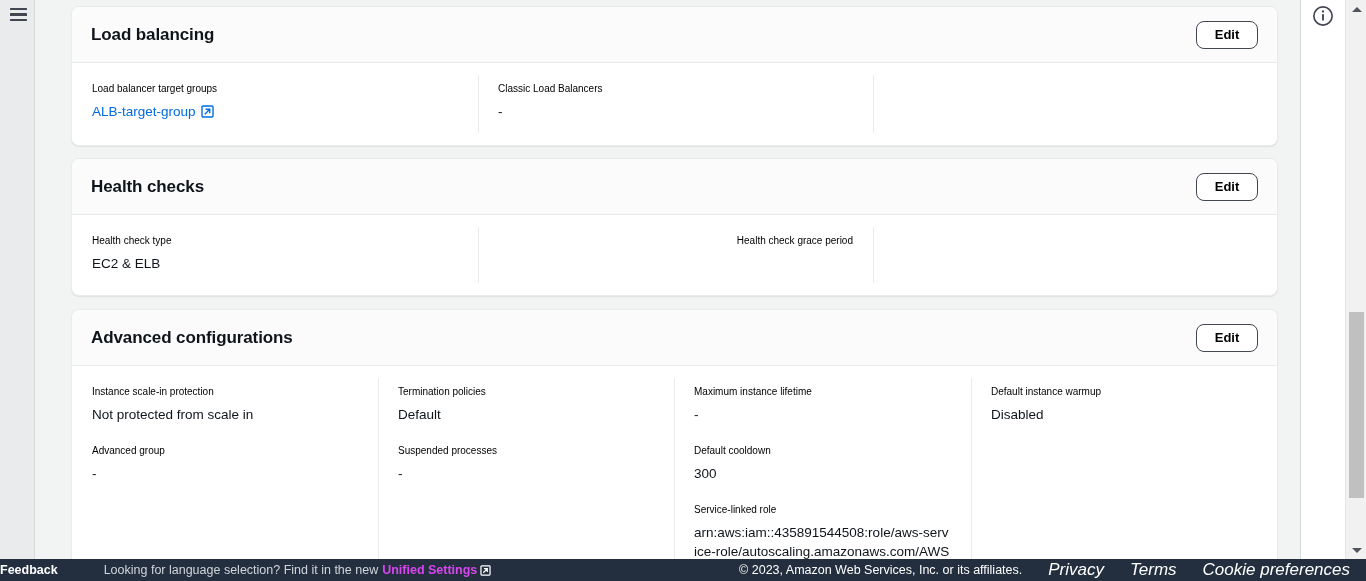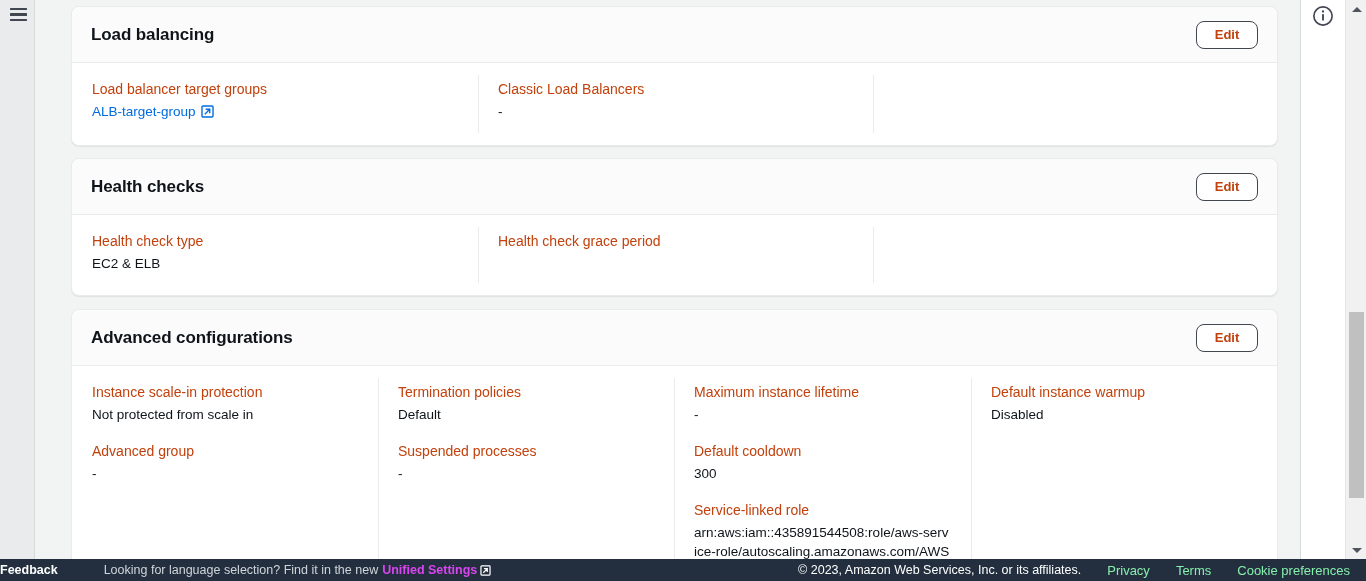--- a/index.html
+++ b/index.html
@@ -58,21 +58,21 @@
   .card-title {
     font-size: 17px;
     font-weight: bold;
     color: #0f141a;
     letter-spacing: -0.1px;
   }
   .edit-btn {
     font-family: "Liberation Sans", sans-serif;
     font-size: 13px;
     font-weight: bold;
-    color: #c2410c;
+    color: #000000;
     background: #ffffff;
     border: 1.4px solid #424650;
     border-radius: 8px;
     height: 28px;
     min-width: 62px;
     padding: 0 14px;
     cursor: pointer;
     line-height: 1;
   }
 
@@ -89,22 +89,22 @@
     content: "";
     position: absolute;
     left: 0; top: 12px; bottom: 12px;
     width: 1px;
     background: #e9ebed;
   }
 
   .field { margin-bottom: 18px; }
   .field:last-child { margin-bottom: 0; }
   .field-label {
-    font-size: 14px;
-    color: #c2410c;
+    font-size: 10px;
+    color: #000000;
     line-height: 18px;
     margin-bottom: 4px;
     white-space: nowrap;
   }
   .field-value {
     font-size: 13.5px;
     color: #0f141a;
     line-height: 19px;
   }
   .field-value.wrap { white-space: normal; word-break: break-all; max-width: 268px; }
@@ -166,22 +166,23 @@
     display: flex; align-items: center;
     font-size: 12.5px;
     color: #ffffff;
   }
   .footer-left { display: flex; align-items: center; }
   .footer-right {
     display: flex; align-items: center; gap: 26px;
     margin-left: auto; padding-right: 16px;
   }
   .footer-link {
-    color: #86efac; text-decoration: none; cursor: pointer;
-    font-size: 13px;
+    color: #ffffff; text-decoration: none; cursor: pointer;
+    font-size: 17px;
+    font-style: italic;
   }
   .footer-feedback { font-weight: bold; color: #ffffff; cursor: pointer; text-decoration: none; }
   .footer-lang {
     color: #d1d5db; margin-left: 46px; font-size: 12.5px;
     display: flex; align-items: center; gap: 0px;
   }
   .footer-lang b { color: #d946ef; font-weight: bold; margin-left: 4px; }
   .footer-copy { color: #ffffff; font-size: 12.5px; }
 </style>
 </head>
@@ -231,21 +232,21 @@
       <h2 class="card-title">Health checks</h2>
       <button class="edit-btn">Edit</button>
     </div>
     <div class="card-body">
       <div class="col" style="width:406px;">
         <div class="field">
           <div class="field-label">Health check type</div>
           <div class="field-value">EC2 &amp; ELB</div>
         </div>
       </div>
-      <div class="col" style="width:395px;">
+      <div class="col" style="width:395px;text-align:right;">
         <div class="field">
           <div class="field-label">Health check grace period</div>
         </div>
       </div>
       <div class="col" style="width:404px;">
         <div class="field" style="height:41px;"></div>
       </div>
     </div>
   </section>
 

